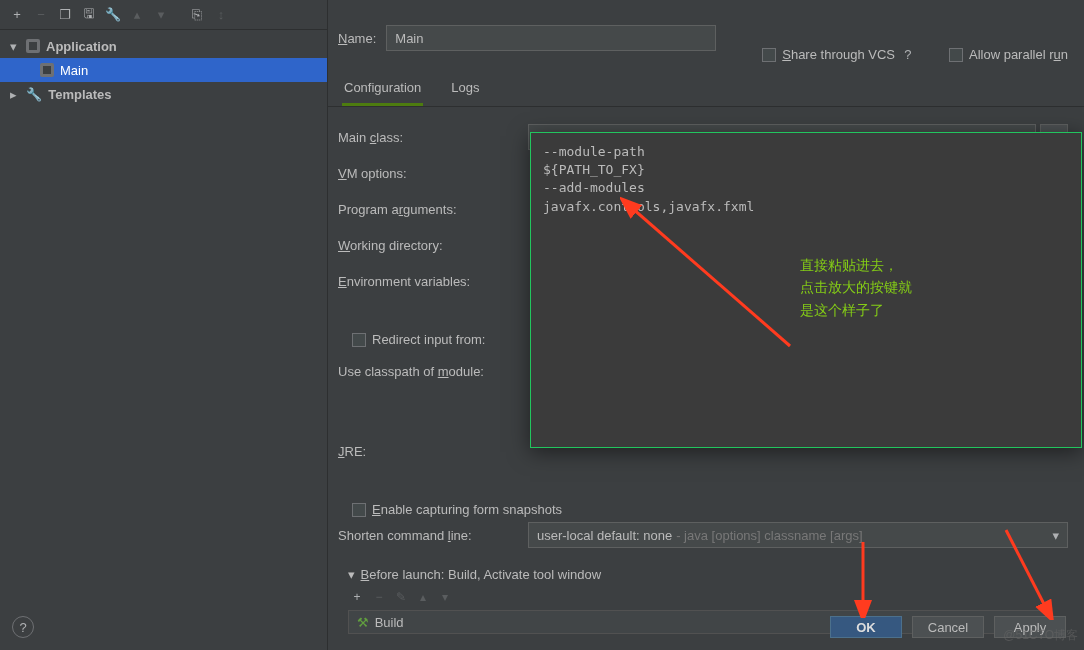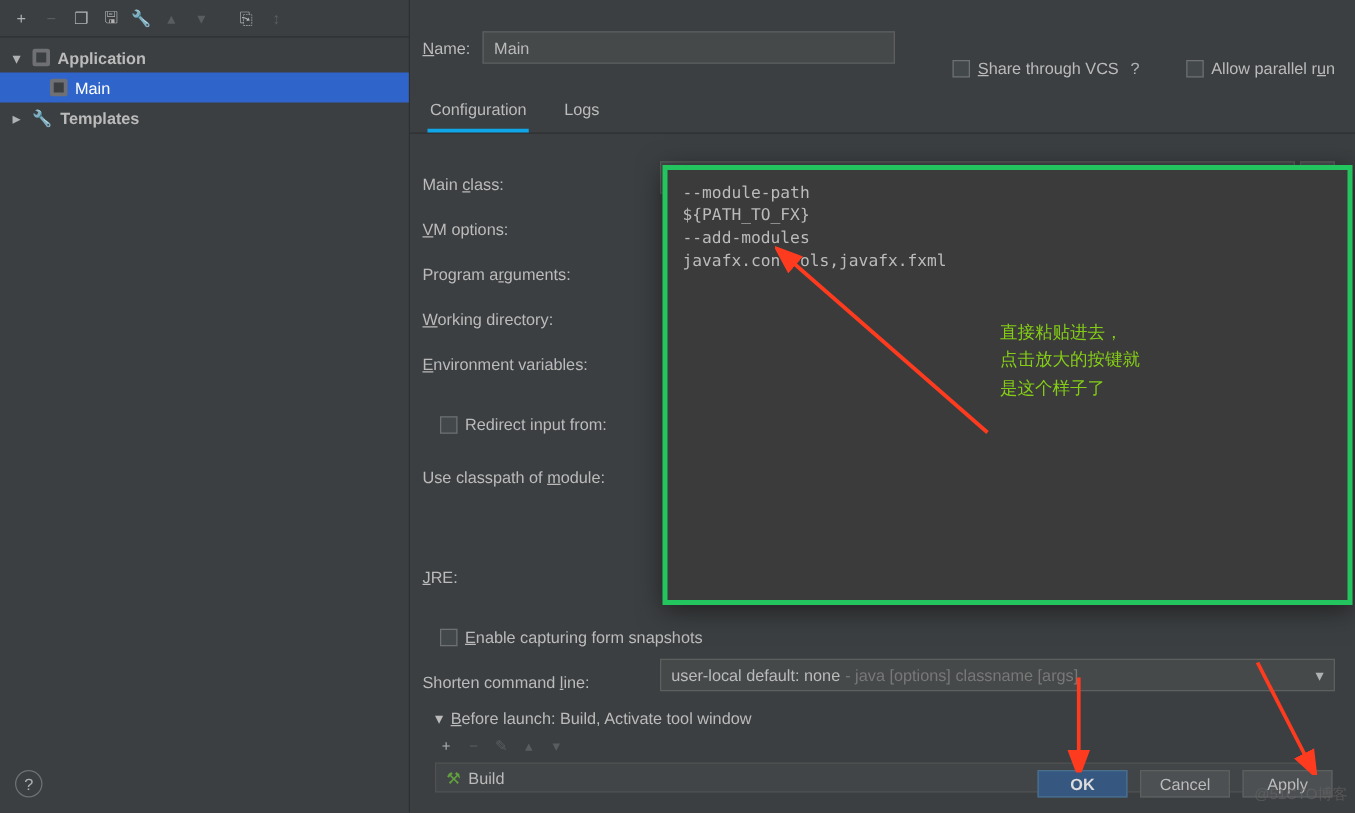--- a/index.html
+++ b/index.html
@@ -26,33 +26,33 @@
 .name-row { display: flex; align-items: center; padding: 14px 16px 10px 10px; gap: 10px; }
 .label { color: #bbbbbb; }
 .underline { text-decoration: underline; }
 .input { background: #45494a; border: 1px solid #5e6060; color: #bbbbbb; height: 26px; padding: 0 8px; }
 .name-row .input { width: 330px; }
 .chk { display: flex; align-items: center; gap: 6px; color: #bbbbbb; margin-top: 33px; }
 .chk-box { width: 14px; height: 14px; border: 1px solid #6e7073; background: #43494a; }
 .chk-icon { width:14px; height:14px; color:#afb1b3; display:flex; align-items:center; justify-content:center;}
 .tabs { display: flex; border-bottom: 1px solid #2d2f30; padding-left: 14px; gap: 26px; }
 .tab { padding: 8px 2px; color: #bbbbbb; cursor: pointer; }
-.tab.active { border-bottom: 3px solid #0ea5e9; }
+.tab.active { border-bottom: 3px solid #4d7c0f; }
 
 .form-area { padding: 12px 16px 0 10px; position: relative; }
-.form-row { display: flex; align-items: flex-end; min-height: 36px; }
+.form-row { display: flex; align-items: center; min-height: 36px; }
 .form-label { width: 190px; color: #bbbbbb; }
 .form-row .input { flex: 1; }
 .browse-btn { width: 28px; height: 26px; background: #4c5052; border: 1px solid #5e6060; margin-left: 4px; color:#bbbbbb; display:flex; align-items:center; justify-content:center; cursor:pointer; font-weight:bold;}
 .select { background:#45494a; border:1px solid #5e6060; height:26px; flex:1; display:flex; align-items:center; padding:0 8px; color:#bbbbbb; position:relative;}
 .select .hint { color:#787878; margin-left:4px;}
 .select::after { content:"▾"; position:absolute; right:8px; color:#afb1b3;}
 
 
-.popover { position:absolute; left:530px; top:132px; width:552px; height:352px; background:#3b3b3b; border:4px solid #22c55e; box-shadow:0 4px 20px rgba(0,0,0,0.5); padding:10px 12px; font-family:"Consolas","Menlo",monospace; font-size:13px; color:#bbbbbb; white-space:pre; line-height:1.4; z-index:5;}
+.popover { position:absolute; left:530px; top:132px; width:552px; height:316px; background:#3b3b3b; border:1px solid #22c55e; box-shadow:0 4px 20px rgba(0,0,0,0.5); padding:10px 12px; font-family:"Consolas","Menlo",monospace; font-size:13px; color:#bbbbbb; white-space:pre; line-height:1.4; z-index:5;}
 
 
 .anno-text { position:absolute; color:#84cc16; font-size:14px; line-height:1.6; z-index:6; }
 .arrow-svg { position:absolute; z-index:6; pointer-events:none; }
 
 
 .before { margin: 14px 16px 0 10px; }
 .before-header { display:flex; align-items:center; gap:6px; color:#bbbbbb;}
 .mini-toolbar { display:flex; gap:4px; padding:6px 0 4px 0;}
 .mini-toolbar .tbtn { width:18px; height:18px; font-size:12px;}

